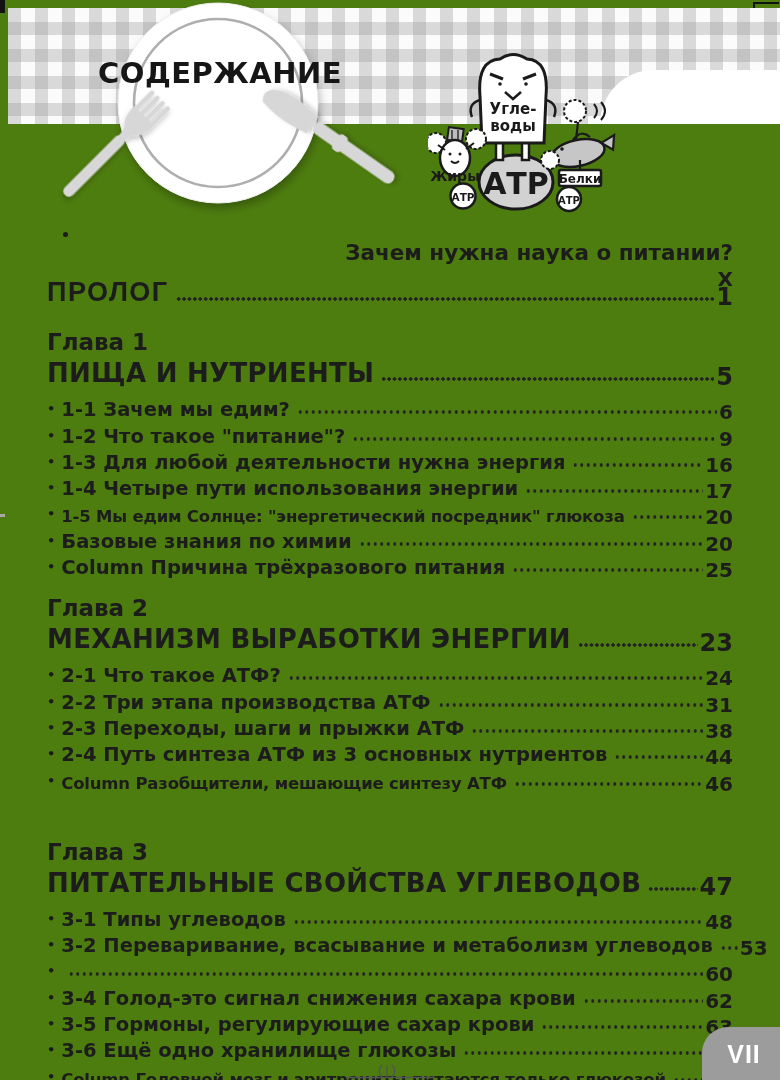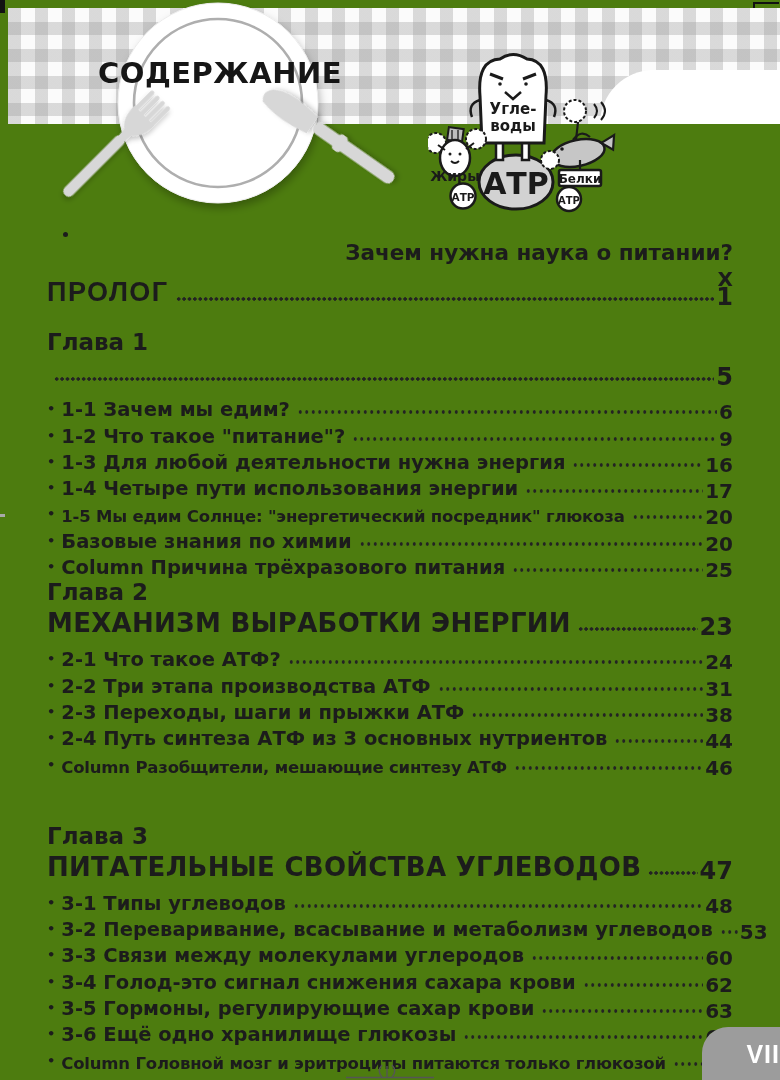--- a/index.html
+++ b/index.html
@@ -51,27 +51,27 @@
                   font-size:27px; letter-spacing:1.5px;margin-top:29px; }
 
   .chapter .kicker { font-weight:700; font-size:23px; line-height:26px; }
   .title-row { height:33px; }
   .title-row .label { font-weight:700; font-size:26px; letter-spacing:0.3px; }
   .items { margin-top:7px; }
   .item { height:26.3px; font-weight:700; font-size:19.5px; }
   .item .bullet { font-size:13px; line-height:1; margin:0 6px 6px 0; }
   .item.condensed .label { font-size:16.5px; letter-spacing:-0.2px; }
   #chapters .chapter:nth-child(1) { margin-top:21px; }
-  #chapters .chapter:nth-child(2) { }
+  #chapters .chapter:nth-child(2) { margin-top:16px; }
   #chapters .chapter:nth-child(3) { margin-top:46px; }
 
   
   .page-tab { position:absolute; left:702px; top:1027px; width:78px; height:53px;
               background:#9c9c9c; border-top-left-radius:26px;
-              display:flex; align-items:center; justify-content:flex-end; }
+              display:flex; align-items:center; justify-content:center; }
   .page-tab span { color:#fff; font-weight:800; font-size:25px; letter-spacing:1px;
                    padding-left:6px; padding-top:2px;
                    font-family:"Liberation Sans", sans-serif; }
 </style>
 </head>
 <body>
 
 <div class="page">
 
   <header class="band">
@@ -181,20 +181,21 @@
     <div class="row prolog">
       <span class="label prolog-label">ПРОЛОГ</span>
       <span class="leader fine"></span>
       <span class="pagenum big">1</span>
     </div>
 
     <div id="chapters">
   <section class="chapter">
     <div class="kicker">Глава 1</div>
     <div class="row title-row">
+      <span class="label">ПИЩА И НУТРИЕНТЫ</span>
       <span class="leader fine"></span>
       <span class="pagenum big">5</span>
     </div>
     <div class="items">
   <div class="row item">
     <span class="bullet">•</span>
     <span class="label">1-1 Зачем мы едим?</span>
     <span class="leader"></span>
     <span class="pagenum">6</span>
   </div>
@@ -305,21 +306,20 @@
 
   <div class="row item">
     <span class="bullet">•</span>
     <span class="label">3-2 Переваривание, всасывание и метаболизм углеводов</span>
     <span class="leader"></span>
     <span class="pagenum">53</span>
   </div>
 
   <div class="row item">
     <span class="bullet">•</span>
-    <span class="label">3-3 Связи между молекулами углеродов</span>
     <span class="leader"></span>
     <span class="pagenum">60</span>
   </div>
 
   <div class="row item">
     <span class="bullet">•</span>
     <span class="label">3-4 Голод-это сигнал снижения сахара крови</span>
     <span class="leader"></span>
     <span class="pagenum">62</span>
   </div>

